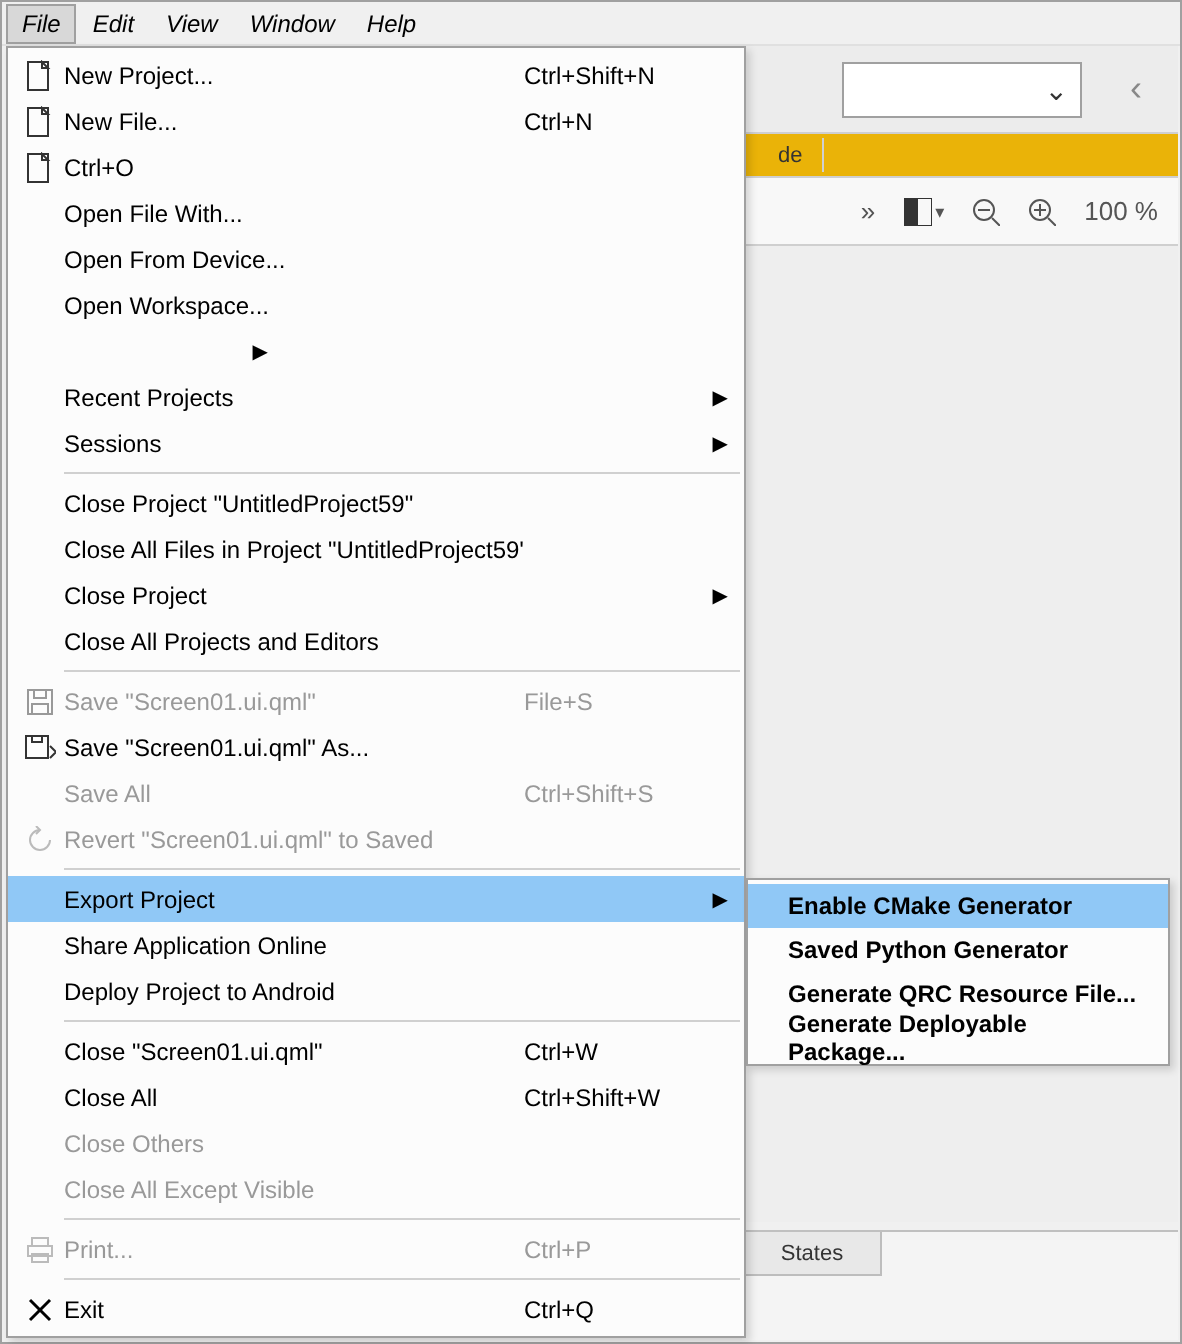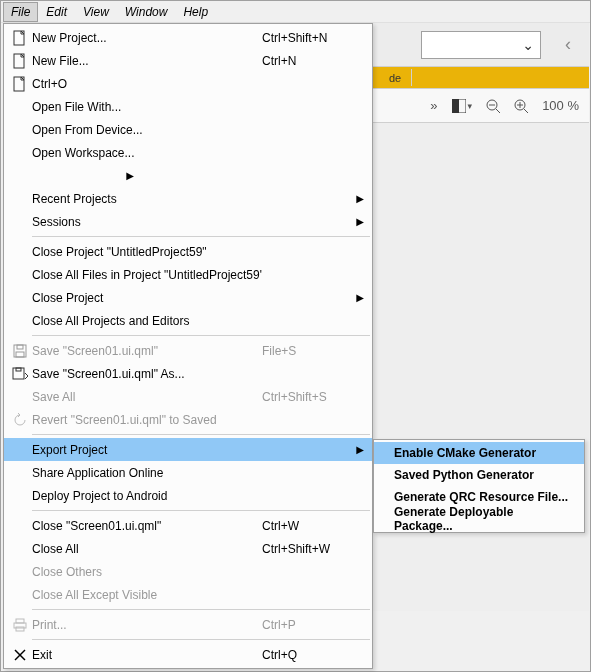--- a/index.html
+++ b/index.html
@@ -237,20 +237,23 @@
       <svg width="14" height="14">
           <circle cx="6" cy="6" r="5" fill="none" stroke="#555"></circle>
           <line x1="10" y1="10" x2="14" y2="14" stroke="#555"></line>
           <line x1="3" y1="6" x2="9" y2="6" stroke="#555"></line>
           <line x1="6" y1="3" x2="6" y2="9" stroke="#555"></line>
         </svg>
     </span>
     <span>100 %</span>
   </div>
   <div class="canvas"></div>
+  <div class="bottompanel">
+    <div class="btab">States</div>
+  </div>
 
   <div class="menu">
 
     <div class="row">
       <span class="ic">
         <svg width="14" height="16">
             <rect x="1" y="1" width="10" height="14" fill="none" stroke="#333"></rect>
             <path d="M8 1 L11 4 L8 4 Z" fill="none" stroke="#333"></path>
           </svg>
       </span>

